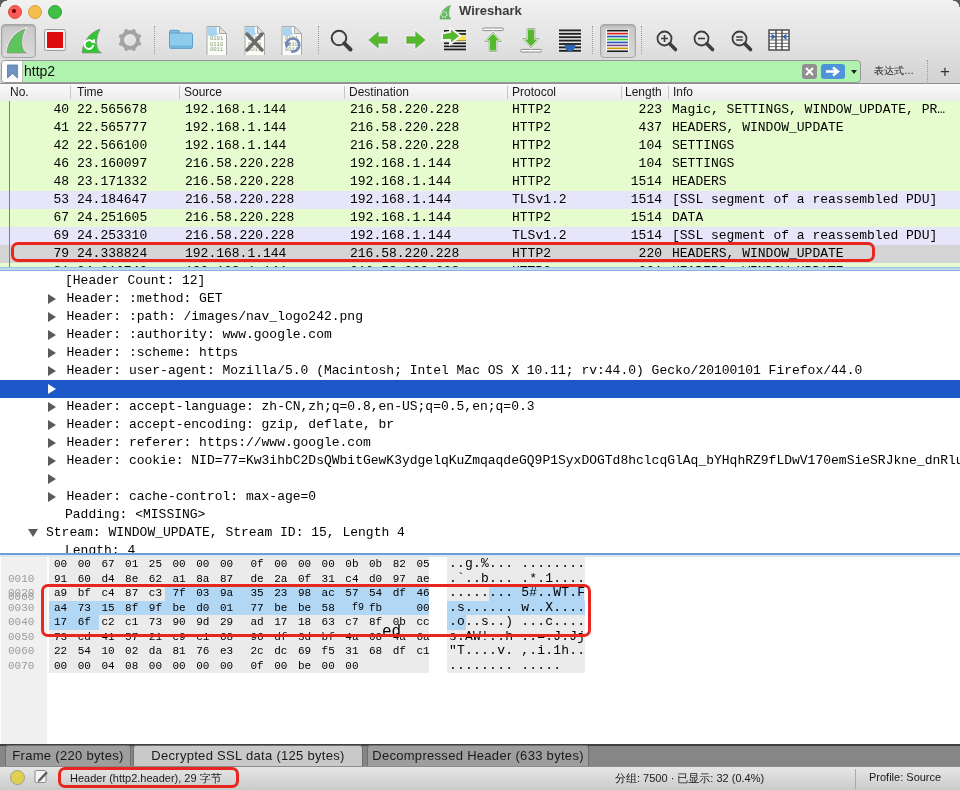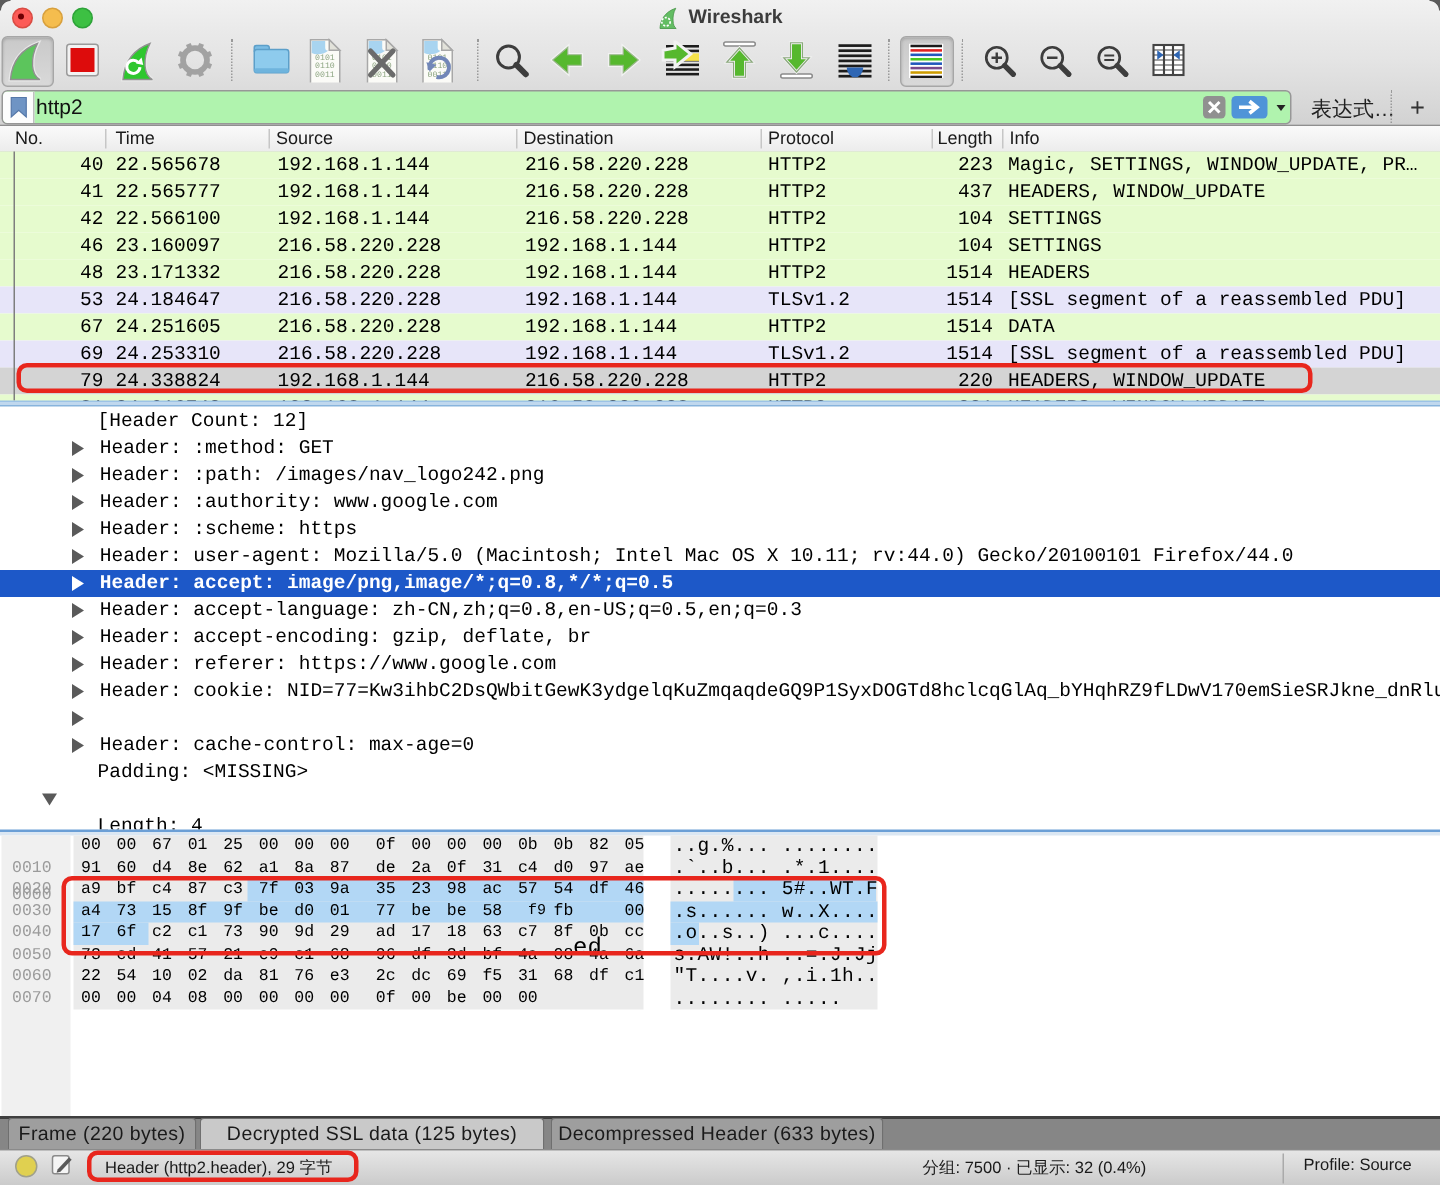--- a/index.html
+++ b/index.html
@@ -206,21 +206,21 @@
 <div style="position:absolute;left:800px;top:2.5px;width:15px;height:15px;border-radius:3px;background:#909090;"></div>
 <svg style="position:absolute;left:800px;top:2.5px" width="15" height="15" viewBox="0 0 15 15">
       <path d="M4,4 l7,7 M11,4 l-7,7" stroke="#fff" stroke-width="2"></path>
     </svg>
 <div style="position:absolute;left:819px;top:2.5px;width:24px;height:15px;border-radius:3px;background:#4f94d8;"></div>
 <svg style="position:absolute;left:819px;top:2.5px" width="24" height="15" viewBox="0 0 24 15">
       <path d="M5,7.5 h11 M12,3.5 l5,4 -5,4" stroke="#fff" stroke-width="2.4" fill="none"></path>
     </svg>
 <div style="position:absolute;left:849px;top:9px;width:0;height:0;border-top:4px solid #222;border-left:3.5px solid transparent;border-right:3.5px solid transparent;"></div>
 </div>
-<div class="abs" style="left:874px;top:64px;font-size:14px;color:#222;">表达式…</div>
+<div class="abs" style="left:874px;top:64px;font-size:10px;color:#222;">表达式…</div>
 <div class="abs sep" style="left:927px;top:60px;height:22px;"></div>
 <div class="abs" style="left:940px;top:62px;font-size:17px;color:#333;">+</div>
 <div id="plhead" class="abs">
     <b style="left:10px">No.</b>
     <b style="left:77px">Time</b>
     <b style="left:184px">Source</b>
     <b style="left:349px">Destination</b>
     <b style="left:512px">Protocol</b>
     <b style="left:625px">Length</b>
     <b style="left:673px">Info</b>
@@ -242,29 +242,29 @@
 <div class="abs prow mono" style="top:245px;background:#d4d4d4;"><span style="left:42px;width:27px;text-align:right;">79</span><span style="left:77px;">24.338824</span><span style="left:185px;">192.168.1.144</span><span style="left:350px;">216.58.220.228</span><span style="left:512px;">HTTP2</span><span style="left:610px;width:52px;text-align:right;">220</span><span style="left:672px;">HEADERS, WINDOW_UPDATE</span></div>
 <div class="abs prow mono" style="top:263px;background:#e6fbce;height:4.5px;overflow:hidden;"><span style="left:42px;width:27px;text-align:right;">81</span><span style="left:77px;">24.616742</span><span style="left:185px;">192.168.1.144</span><span style="left:350px;">216.58.220.228</span><span style="left:512px;">HTTP2</span><span style="left:610px;width:52px;text-align:right;">221</span><span style="left:672px;">HEADERS, WINDOW_UPDATE</span></div>
 <div class="abs" style="left:9px;top:101px;width:1px;height:166px;background:#7e7e7e;"></div>
 <div class="abs" style="left:0;top:267.3px;width:960px;height:4px;background:linear-gradient(#9dc3e6 0,#9dc3e6 1px,#c0d8ee 1px,#c0d8ee 3px,#88b4dc 3px,#88b4dc 4px);"></div>
 <div class="abs drow mono" style="top:272px;height:18px;"><span style="position:absolute;left:65px;top:0;">[Header Count: 12]</span></div>
 <div class="abs drow mono" style="top:290px;height:18px;font-family:Liberation Mono, monospace;"><span class="tri trir" style="left:48px;top:4px;"></span><span style="position:absolute;left:66.5px;top:0;">Header: :method: GET</span></div>
 <div class="abs drow mono" style="top:308px;height:18px;"><span class="tri trir" style="left:48px;top:4px;"></span><span style="position:absolute;left:66.5px;top:0;">Header: :path: /images/nav_logo242.png</span></div>
 <div class="abs drow mono" style="top:326px;height:18px;"><span class="tri trir" style="left:48px;top:4px;"></span><span style="position:absolute;left:66.5px;top:0;">Header: :authority: www.google.com</span></div>
 <div class="abs drow mono" style="top:344px;height:18px;"><span class="tri trir" style="left:48px;top:4px;"></span><span style="position:absolute;left:66.5px;top:0;">Header: :scheme: https</span></div>
 <div class="abs drow mono" style="top:362px;height:18px;"><span class="tri trir" style="left:48px;top:4px;"></span><span style="position:absolute;left:66.5px;top:0;">Header: user-agent: Mozilla/5.0 (Macintosh; Intel Mac OS X 10.11; rv:44.0) Gecko/20100101 Firefox/44.0</span></div>
-<div class="abs drow mono" style="top:380px;height:18px;background:#1d58c8;color:#fff;font-weight:bold;"><span class="tri" style="left:48px;top:4px;width:0;height:0;border-left:8px solid #fff;border-top:5px solid transparent;border-bottom:5px solid transparent;"></span><span style="position:absolute;left:66.5px;top:0;">Header: accept: image/png,image/*;q=0.8,*/*;q=0.5</span></div>
+<div class="abs drow mono" style="top:380px;height:18px;background:#1d58c8;color:#fff;font-weight:bold;"><span class="tri" style="left:48px;top:4px;width:0;height:0;border-left:8px solid #fff;border-top:5px solid transparent;border-bottom:5px solid transparent;"></span></div>
 <div class="abs drow mono" style="top:398px;height:18px;"><span class="tri trir" style="left:48px;top:4px;"></span><span style="position:absolute;left:66.5px;top:0;">Header: accept-language: zh-CN,zh;q=0.8,en-US;q=0.5,en;q=0.3</span></div>
 <div class="abs drow mono" style="top:416px;height:18px;"><span class="tri trir" style="left:48px;top:4px;"></span><span style="position:absolute;left:66.5px;top:0;">Header: accept-encoding: gzip, deflate, br</span></div>
 <div class="abs drow mono" style="top:434px;height:18px;"><span class="tri trir" style="left:48px;top:4px;"></span><span style="position:absolute;left:66.5px;top:0;">Header: referer: https://www.google.com</span></div>
 <div class="abs drow mono" style="top:452px;height:18px;"><span class="tri trir" style="left:48px;top:4px;"></span><span style="position:absolute;left:66.5px;top:0;">Header: cookie: NID=77=Kw3ihbC2DsQWbitGewK3ydgelqKuZmqaqdeGQ9P1SyxDOGTd8hclcqGlAq_bYHqhRZ9fLDwV170emSieSRJkne_dnRlu</span></div>
 <div class="abs drow mono" style="top:470px;height:18px;"><span class="tri trir" style="left:48px;top:4px;"></span></div>
 <div class="abs drow mono" style="top:488px;height:18px;padding-left:42px;"><span class="tri trir" style="left:48px;top:4px;"></span><span style="position:absolute;left:66.5px;top:0;">Header: cache-control: max-age=0</span></div>
 <div class="abs drow mono" style="top:506px;height:18px;"><span style="position:absolute;left:65px;top:0;">Padding: &lt;MISSING&gt;</span></div>
-<div class="abs drow mono" style="top:524px;height:18px;"><span class="tri trid" style="left:28px;top:5px;"></span></div>
+<div class="abs drow mono" style="top:524px;height:18px;"><span class="tri trid" style="left:28px;top:5px;"></span><span style="position:absolute;left:46px;top:0;">Stream: WINDOW_UPDATE, Stream ID: 15, Length 4</span></div>
 <div class="abs drow mono" style="top:542px;height:11px;overflow:hidden;"><span style="position:absolute;left:65px;top:0;">Length: 4</span></div>
 <div class="abs" style="left:0;top:553px;width:960px;height:4px;background:linear-gradient(#6b9fd6 0,#6b9fd6 2px,#dbe7f3 2px,#dbe7f3 4px);"></div>
 <div class="abs" style="left:1px;top:557px;width:46px;height:188px;background:#f0f0f0;"></div>
 <div class="abs" style="left:49px;top:557px;width:380px;height:116.4px;background:#ebebeb;"></div>
 <div class="abs" style="left:446.5px;top:557px;width:138px;height:116.4px;background:#ebebeb;"></div>
 <div class="abs" style="left:164.5px;top:586.1px;width:264.5px;height:14.55px;background:#b2d7f5;"></div>
 <div class="abs" style="left:489.1px;top:586.1px;width:95.4px;height:14.55px;background:#b2d7f5;"></div>
 <div class="abs" style="left:49px;top:600.6px;width:380.0px;height:14.55px;background:#b2d7f5;"></div>
 <div class="abs" style="left:446.5px;top:600.6px;width:138.0px;height:14.55px;background:#b2d7f5;"></div>
 <div class="abs" style="left:49px;top:615.2px;width:50.4px;height:14.55px;background:#b2d7f5;"></div>

